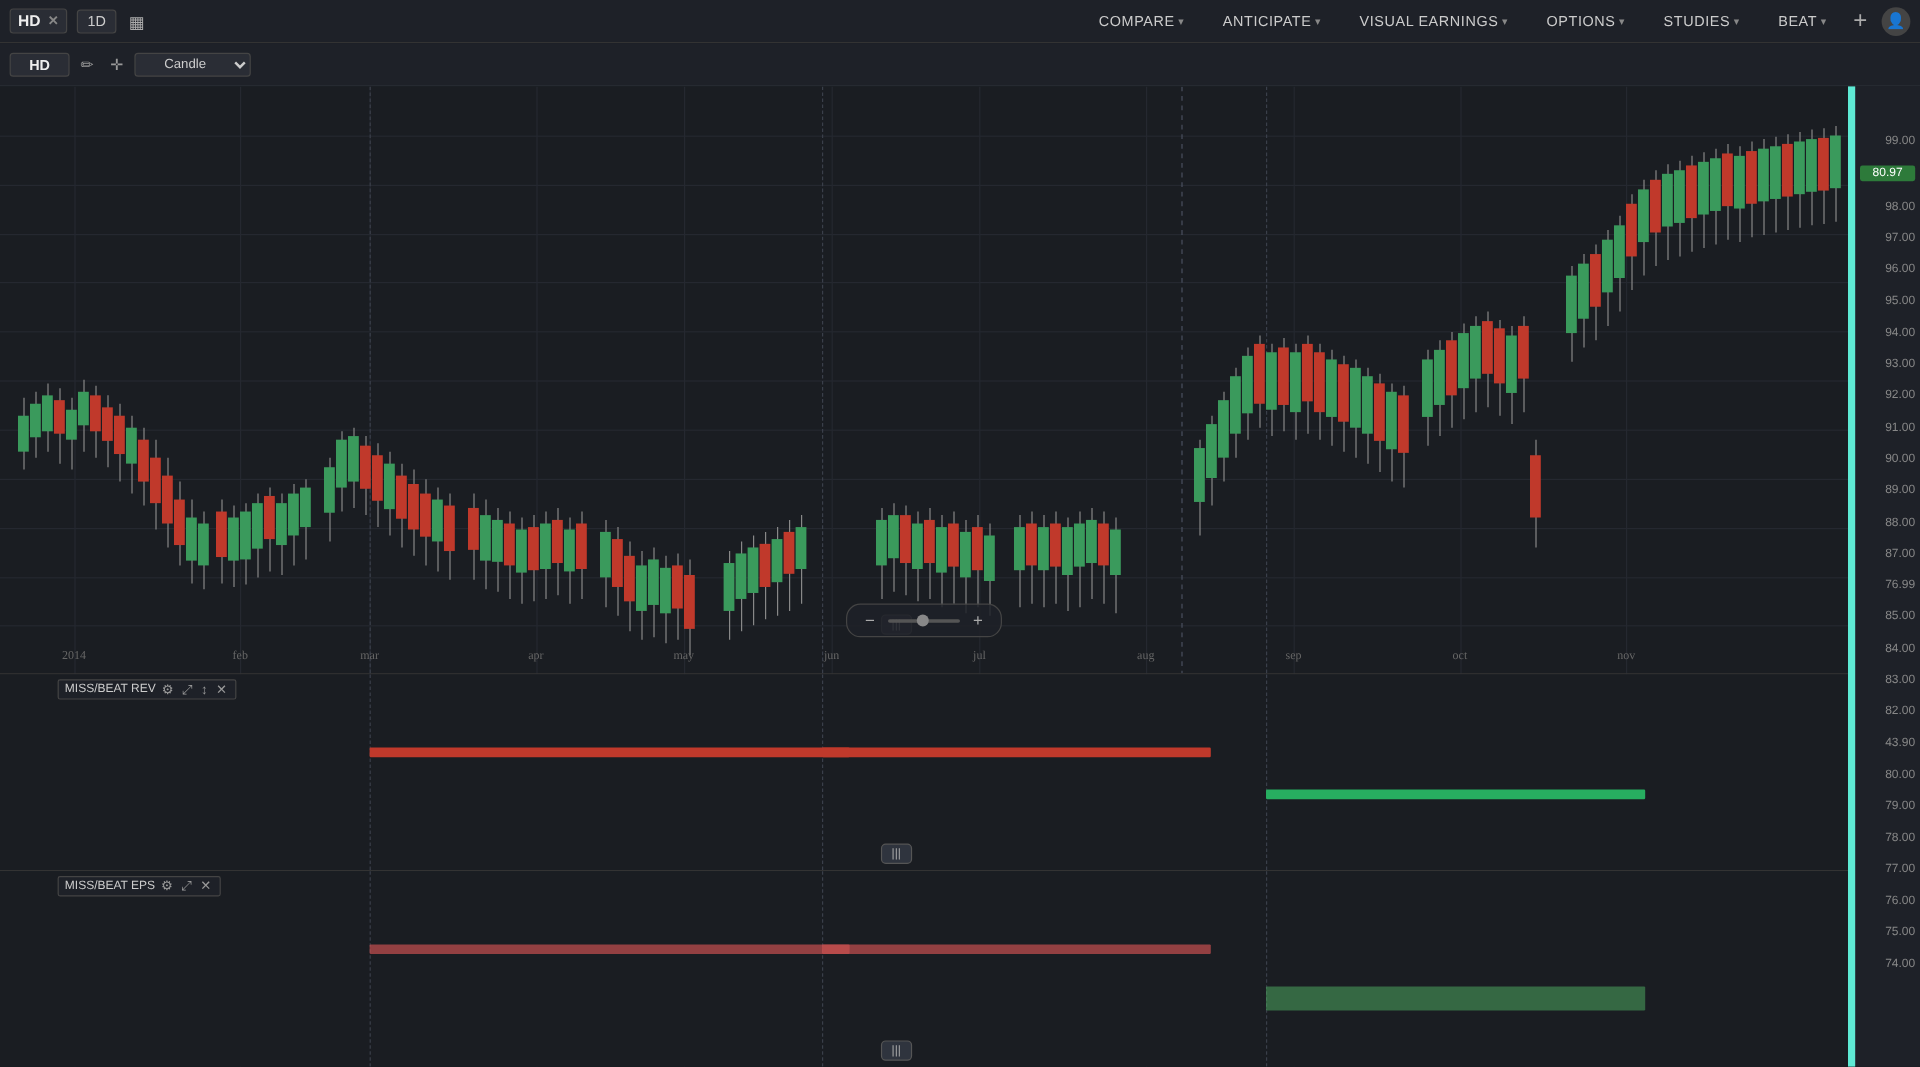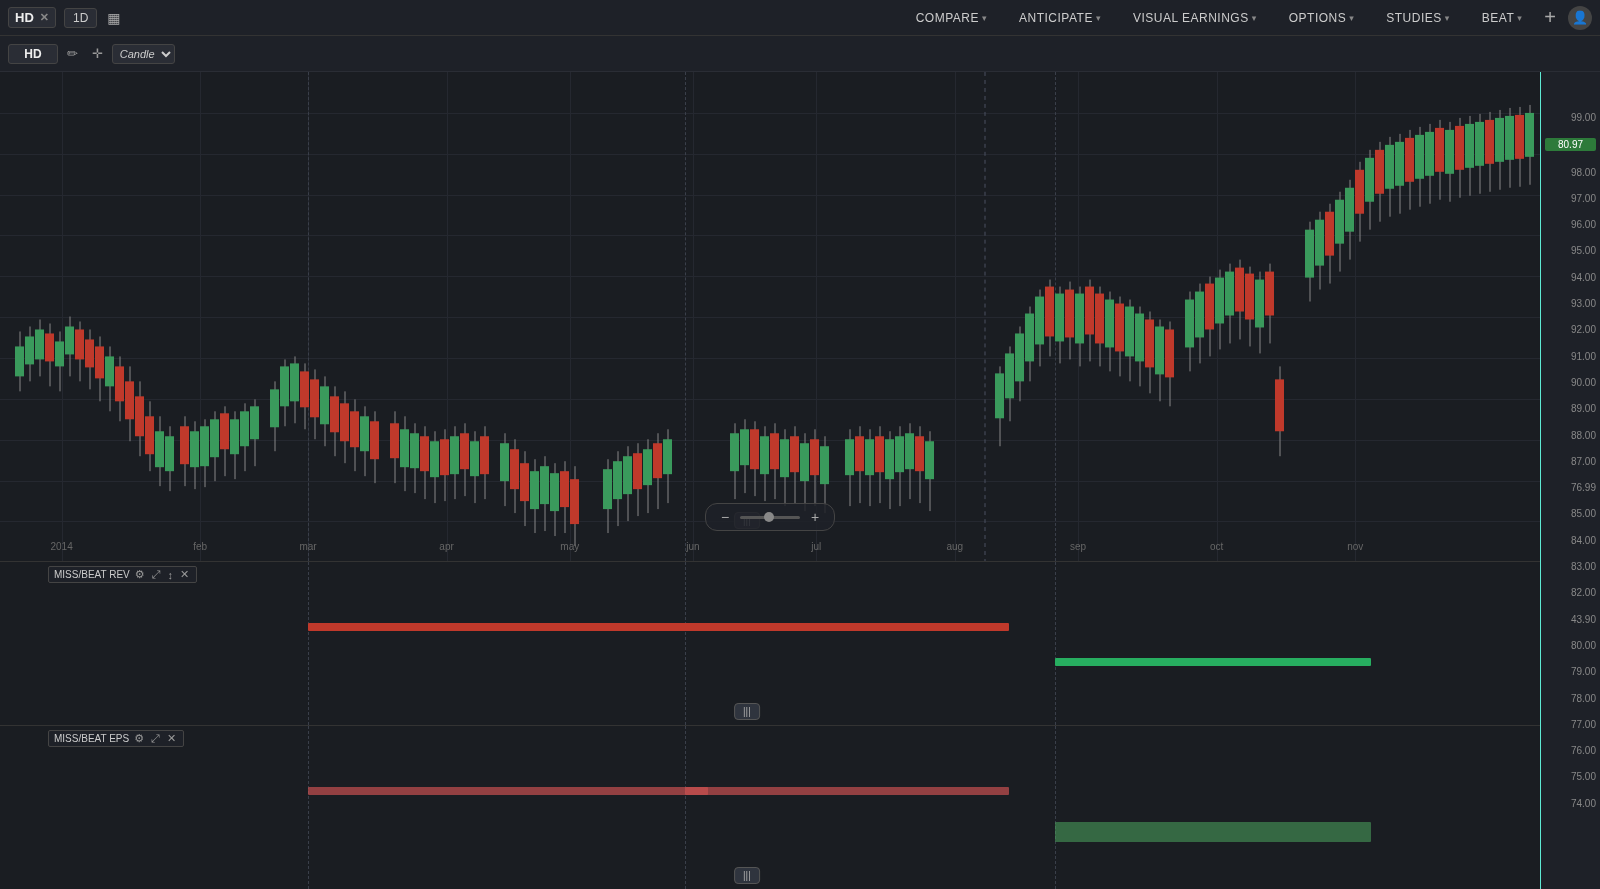--- a/index.html
+++ b/index.html
@@ -126,43 +126,42 @@
       cursor: pointer;
       padding: 3px 5px;
       font-size: 13px;
       border-radius: 3px;
     }
     .tb-select {
       background: #2a2d35;
       border: 1px solid #444;
       color: #ccc;
       font-size: 11px;
-      padding: 2px 3px;
+      padding: 2px 20px;
       border-radius: 3px;
       cursor: pointer;
-      font-style: italic;
     }
 
     
     #main-area {
       display: flex;
       height: calc(889px - 36px - 36px);
     }
     #chart-container {
       flex: 1;
       position: relative;
       overflow: hidden;
       background: #1a1d22;
     }
 
     
     #y-axis {
       width: 60px;
       background: #1e2128;
-      border-left: 1px solid #5eead4;
+      border-left: 6px solid #5eead4;
       display: flex;
       flex-direction: column;
       justify-content: space-between;
       padding: 40px 4px 80px 4px;
       font-size: 10px;
       color: #888;
     }
     .y-label {
       text-align: right;
       color: #888;
@@ -208,20 +207,21 @@
       position: relative;
     }
 
     
     #x-axis {
       position: absolute;
       bottom: 0;
       left: 0;
       width: 100%;
       height: 20px;
+      font-family: Liberation Serif, serif;
     }
     .x-label {
       position: absolute;
       color: #666;
       font-size: 10px;
       transform: translateX(-50%);
     }
 
     
     .panel-label {

